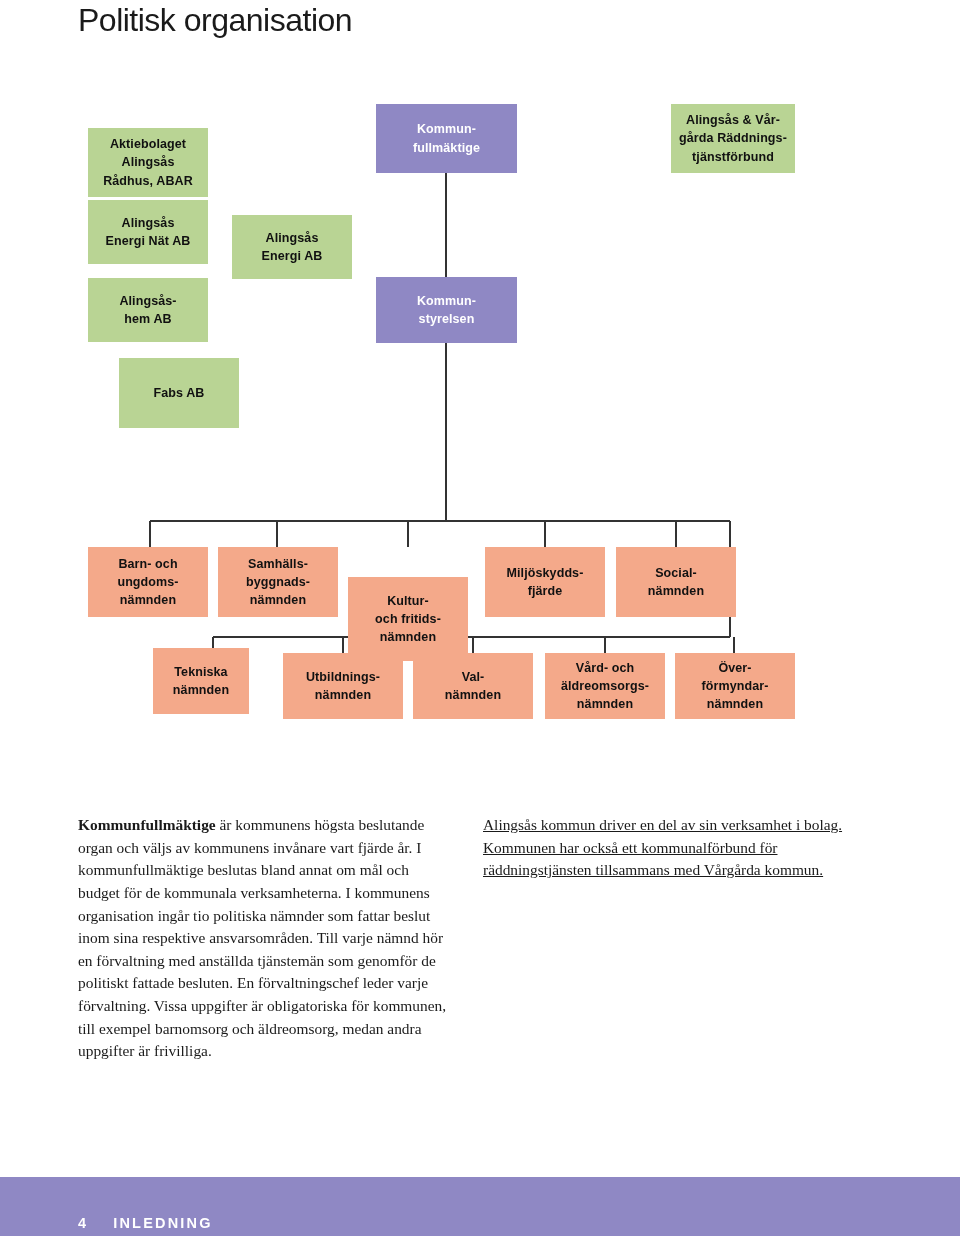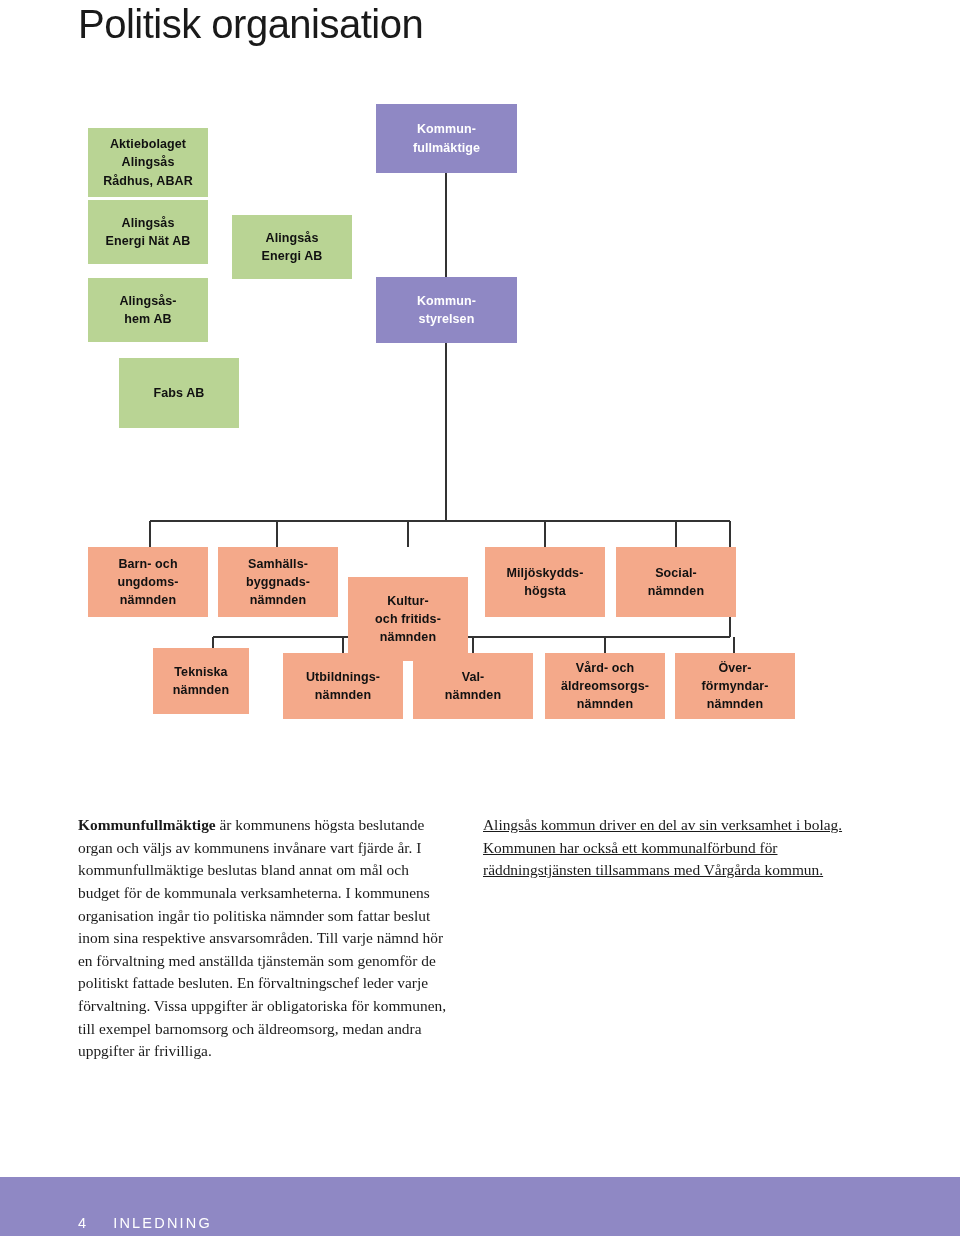--- a/index.html
+++ b/index.html
@@ -13,21 +13,21 @@
     position: relative;
     font-family: "Liberation Sans", sans-serif;
     overflow: hidden;
   }
 
   
   #page-title {
     position: absolute;
     left: 78px;
     top: 2px;
-    font-size: 40px;
+    font-size: 32px;
     font-weight: 400;
     letter-spacing: -0.5px;
     color: #1a1a1a;
     font-family: "Liberation Sans", sans-serif;
   }
 
   
   #org-chart {
     position: absolute;
     left: 0;
@@ -86,21 +86,21 @@
     height: 59px;
     background: #8f88c4;
   }
   #footer-text {
     position: absolute;
     left: 78px;
     top: 1215px;
     color: #ffffff;
     font-size: 14.5px;
     letter-spacing: 2.2px;
-    font-weight: 400;
+    font-weight: 700;
     white-space: pre;
   }
 </style>
 </head>
 <body>
 
 <div id="page-title">Politisk organisation</div>
 
 <div id="org-chart">
 
@@ -159,39 +159,44 @@
   <div class="node purple" style="left:376px; top:104px; width:141px; height:69px;">
     <span class="node-label">Kommun-
 fullmäktige</span>
   </div>
 
   <div class="node purple" style="left:376px; top:277px; width:141px; height:66px;">
     <span class="node-label">Kommun-
 styrelsen</span>
   </div>
 
+  <div class="node green" style="left:671px; top:104px; width:124px; height:69px;">
+    <span class="node-label">Alingsås &amp; Vår-
+gårda Räddnings-
+tjänstförbund</span>
+  </div>
 
   <div class="node salmon" style="left:88px; top:547px; width:120px; height:70px;">
     <span class="node-label">Barn- och
 ungdoms-
 nämnden</span>
   </div>
   <div class="node salmon" style="left:218px; top:547px; width:120px; height:70px;">
     <span class="node-label">Samhälls-
 byggnads-
 nämnden</span>
   </div>
   <div class="node salmon" style="left:348px; top:577px; width:120px; height:84px;">
     <span class="node-label">Kultur-
 och fritids-
 nämnden</span>
   </div>
   <div class="node salmon" style="left:485px; top:547px; width:120px; height:70px;">
     <span class="node-label">Miljöskydds-
-högsta</span>
+fjärde</span>
   </div>
   <div class="node salmon" style="left:616px; top:547px; width:120px; height:70px;">
     <span class="node-label">Social-
 nämnden</span>
   </div>
 
   <div class="node salmon" style="left:153px; top:648px; width:96px; height:66px;">
     <span class="node-label">Tekniska
 nämnden</span>
   </div>

